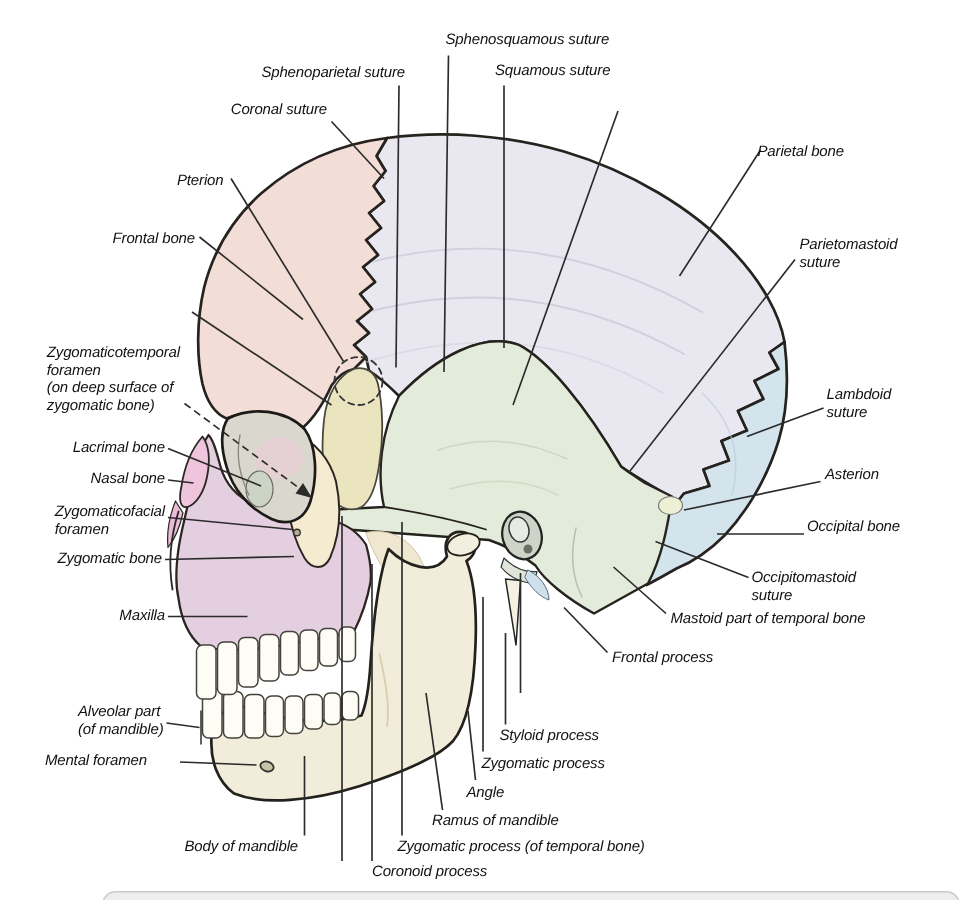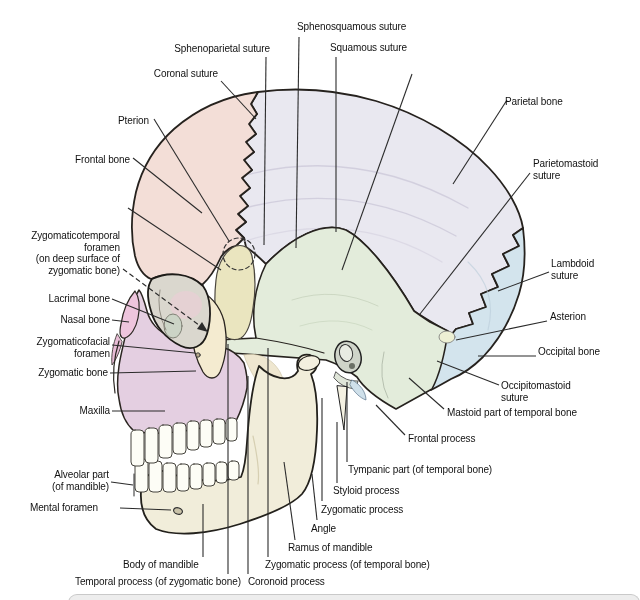--- a/index.html
+++ b/index.html
@@ -1,21 +1,21 @@
 <!DOCTYPE html>
 <html><head>
 <meta charset="utf-8">
 <style>
   html,body{margin:0;padding:0;background:#ffffff;}
   .stage{position:relative;width:640px;height:600px;background:#ffffff;overflow:hidden;
          font-family:"Liberation Sans","DejaVu Sans",sans-serif;}
   .stage svg{position:absolute;left:0;top:0;}
   .lbl{position:absolute;font-size:10px;line-height:11.5px;color:#111;
-       white-space:pre-line;letter-spacing:-0.1px;}
-  .lbl.r{text-align:right;}
+       white-space:pre-line;letter-spacing:-0.1px;font-style:italic;}
+  .lbl.r{}
   .panel-edge{position:absolute;left:68px;right:0;top:594px;height:10px;
       background:#ededed;border:1px solid #c9c9c9;border-bottom:none;
       border-radius:9px 9px 0 0;}
 </style>
 </head>
 <body>
 
 <div class="stage">
 
 <svg width="640" height="600" viewBox="0 0 640 600">
@@ -177,28 +177,26 @@
 <div class="lbl r" style="right:530px;top:314px">Nasal bone</div>
 <div class="lbl r" style="right:530px;top:336px">Zygomaticofacial
 foramen</div>
 <div class="lbl r" style="right:532px;top:367px">Zygomatic bone</div>
 <div class="lbl r" style="right:530px;top:405px">Maxilla</div>
 <div class="lbl r" style="right:531px;top:469px">Alveolar part
 (of mandible)</div>
 <div class="lbl r" style="right:542px;top:502px">Mental foramen</div>
 
 <div class="lbl" style="left:123px;top:559px">Body of mandible</div>
-<div class="lbl" style="left:75px;top:576px">Temporal process (of zygomatic bone)</div>
 <div class="lbl" style="left:248px;top:576px">Coronoid process</div>
 <div class="lbl" style="left:265px;top:559px">Zygomatic process (of temporal bone)</div>
 <div class="lbl" style="left:288px;top:542px">Ramus of mandible</div>
 <div class="lbl" style="left:311px;top:523px">Angle</div>
 <div class="lbl" style="left:321px;top:504px">Zygomatic process</div>
 <div class="lbl" style="left:333px;top:485px">Styloid process</div>
-<div class="lbl" style="left:348px;top:464px">Tympanic part (of temporal bone)</div>
 <div class="lbl" style="left:408px;top:433px">Frontal process</div>
 <div class="lbl" style="left:447px;top:407px">Mastoid part of temporal bone</div>
 
 <div class="lbl" style="left:297px;top:21px">Sphenosquamous suture</div>
 <div class="lbl" style="left:330px;top:42px">Squamous suture</div>
 <div class="lbl" style="left:505px;top:96px">Parietal bone</div>
 <div class="lbl" style="left:533px;top:158px">Parietomastoid
 suture</div>
 <div class="lbl" style="left:551px;top:258px">Lambdoid
 suture</div>

